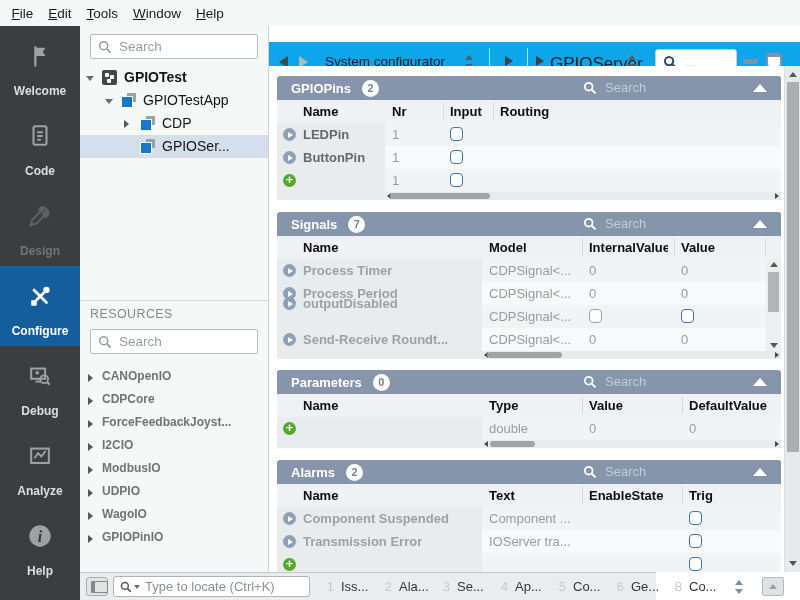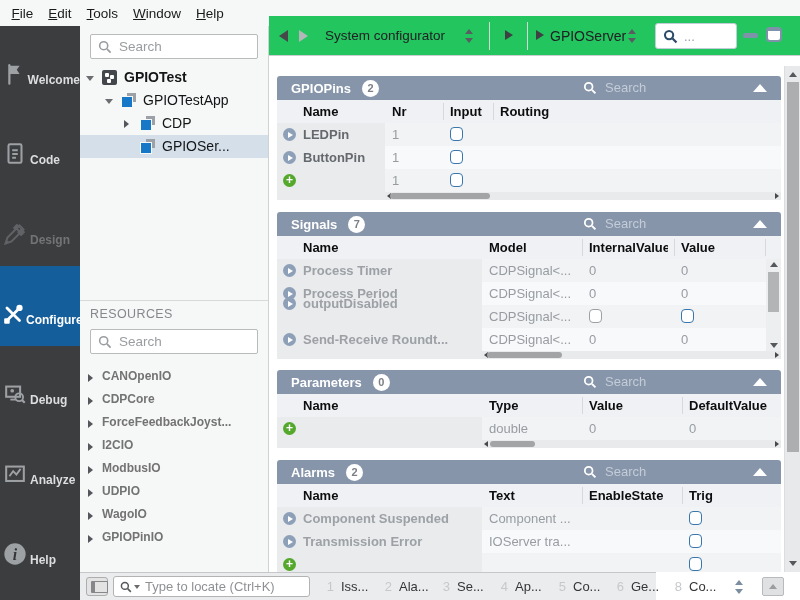--- a/index.html
+++ b/index.html
@@ -6,21 +6,21 @@
 body { font-family:"Liberation Sans",sans-serif; width:800px; height:600px; overflow:hidden; }
 #app { position:relative; width:800px; height:600px; background:#fff; overflow:hidden; }
 
 
 .menubar { position:absolute; left:0; top:0; width:800px; height:26px; background:#f6f7f7; display:flex; align-items:center; padding-left:4px; }
 .menu-item { font-size:13.5px; color:#1a1a1a; padding:0 7.5px; }
 .menu-item u { text-decoration:underline; }
 
 
 .activitybar { position:absolute; left:0; top:26px; width:80px; height:574px; background:#3b3d3f; }
-.act-item { height:80px; display:flex; flex-direction:row; align-items:center; padding-top:15px; }
+.act-item { height:80px; display:flex; flex-direction:column; align-items:center; padding-top:15px; }
 .act-ico { width:30px; height:30px; display:flex; align-items:center; justify-content:center; }
 .act-label { margin-top:13px; font-size:12px; font-weight:bold; color:#dcdedf; }
 .act-item.active { background:#145e9c; }
 .act-item.active .act-label { color:#fff; }
 .act-item.disabled .act-label { color:#727476; }
 
 
 .treepanel { position:absolute; left:80px; top:26px; width:189px; height:546px; background:#f6f7f7; border-right:1px solid #cfd1d2; }
 .searchbox { position:absolute; left:10px; width:168px; height:25px; background:#fff; border:1px solid #b9babb; border-radius:2px; display:flex; align-items:center; padding-left:7px; }
 .searchbox .ph { color:#9a9da0; font-size:13.5px; margin-left:7px; }
@@ -38,30 +38,30 @@
 .tree-label { position:absolute; top:3px; font-size:14px; color:#141517; white-space:nowrap; }
 .tree-label.b { font-weight:bold; }
 .res-divider { position:absolute; left:0; top:274px; width:188px; border-top:1px solid #d8d9da; }
 .res-title { position:absolute; left:10px; top:281px; font-size:12.5px; color:#85888c; letter-spacing:0.4px; }
 .res-list { position:absolute; left:0; top:340px; width:188px; }
 .res-row { position:relative; height:23px; }
 .res-row .caret.right { left:8px; }
 .res-label { position:absolute; left:22px; top:3px; font-size:12px; font-weight:bold; color:#737373; white-space:nowrap; max-width:160px; overflow:hidden; }
 
 
-.toolbar { position:absolute; left:269px; top:16px; width:531px; height:40px; background:#22c55e; border-bottom:1px solid #cbcdcf; }
+.toolbar { position:absolute; left:269px; top:42px; width:531px; height:40px; background:#0ea5e9; border-bottom:1px solid #cbcdcf; }
 .nav-back { position:absolute; left:10px; top:14px; width:0; height:0; border-top:6px solid transparent; border-bottom:6px solid transparent; border-right:9px solid #46484a; }
 .nav-fwd { position:absolute; left:30px; top:14px; width:0; height:0; border-top:6px solid transparent; border-bottom:6px solid transparent; border-left:9px solid #b4b7ba; }
 .combo1 { position:absolute; left:56px; top:12px; font-size:13.5px; color:#202124; }
 .spin { position:absolute; width:8px; height:14px; }
 .spin::before { content:''; position:absolute; top:0; left:0; border-left:4px solid transparent; border-right:4px solid transparent; border-bottom:5px solid #5a5d60; }
 .spin::after { content:''; position:absolute; bottom:0; left:0; border-left:4px solid transparent; border-right:4px solid transparent; border-top:5px solid #5a5d60; }
 .tsep { position:absolute; top:6px; width:1px; height:28px; background:#d4d6d8; }
 .play-nav { position:absolute; width:0; height:0; border-top:5.5px solid transparent; border-bottom:5.5px solid transparent; border-left:8px solid #3e4043; }
-.crumb-label { position:absolute; left:281px; top:12px; font-size:14px; color:#202124; }
+.crumb-label { position:absolute; left:281px; top:12px; font-size:17px; color:#202124; }
 .tb-search { position:absolute; left:386px; top:7px; width:82px; height:26px; background:#fff; border:1px solid #c3cdd9; border-radius:3px; display:flex; align-items:center; padding-left:7px; }
 .tb-search .ph { color:#9aa2ac; font-size:13px; margin-left:6px; }
 .win-min { position:absolute; left:474px; top:17px; width:15px; height:5px; background:#7e92aa; border-radius:2px; }
 .win-max { position:absolute; left:497px; top:11px; width:16px; height:15px; border:2px solid #7e92aa; border-top-width:4px; border-radius:4px; background:#fff; }
 
 
 .main { position:absolute; left:269px; top:66px; width:515px; height:506px; background:#fff; overflow:hidden; }
 .section { position:absolute; left:8px; width:504px; }
 .sec-hd { position:relative; height:24px; background:#8695aa; border-radius:3px 3px 0 0; display:flex; align-items:center; padding-left:14px; }
 .sec-title { color:#fff; font-weight:bold; font-size:13px; }

